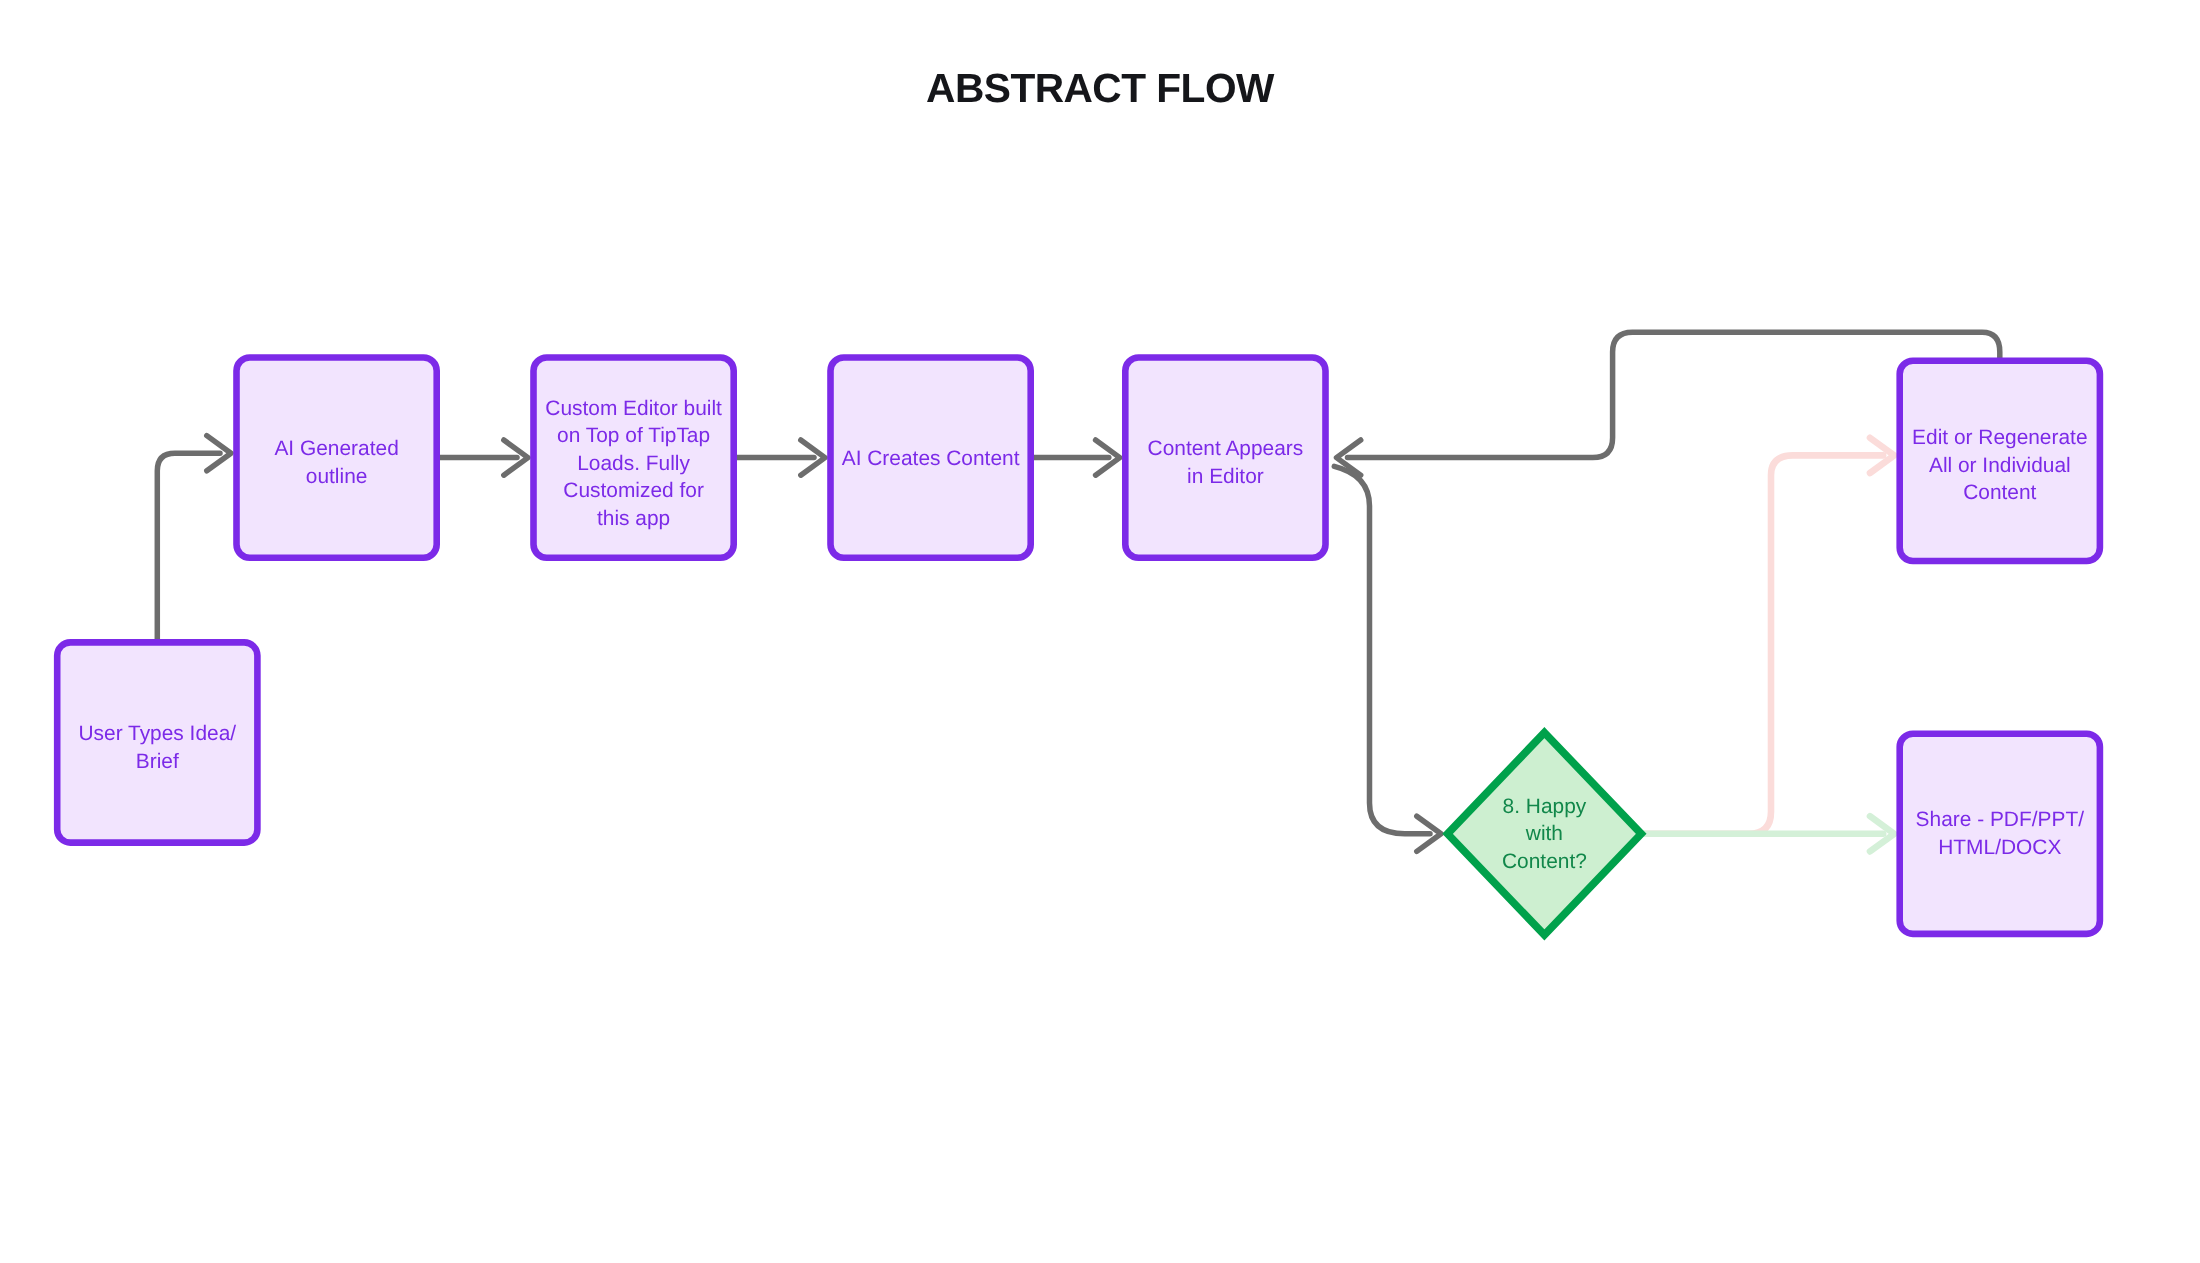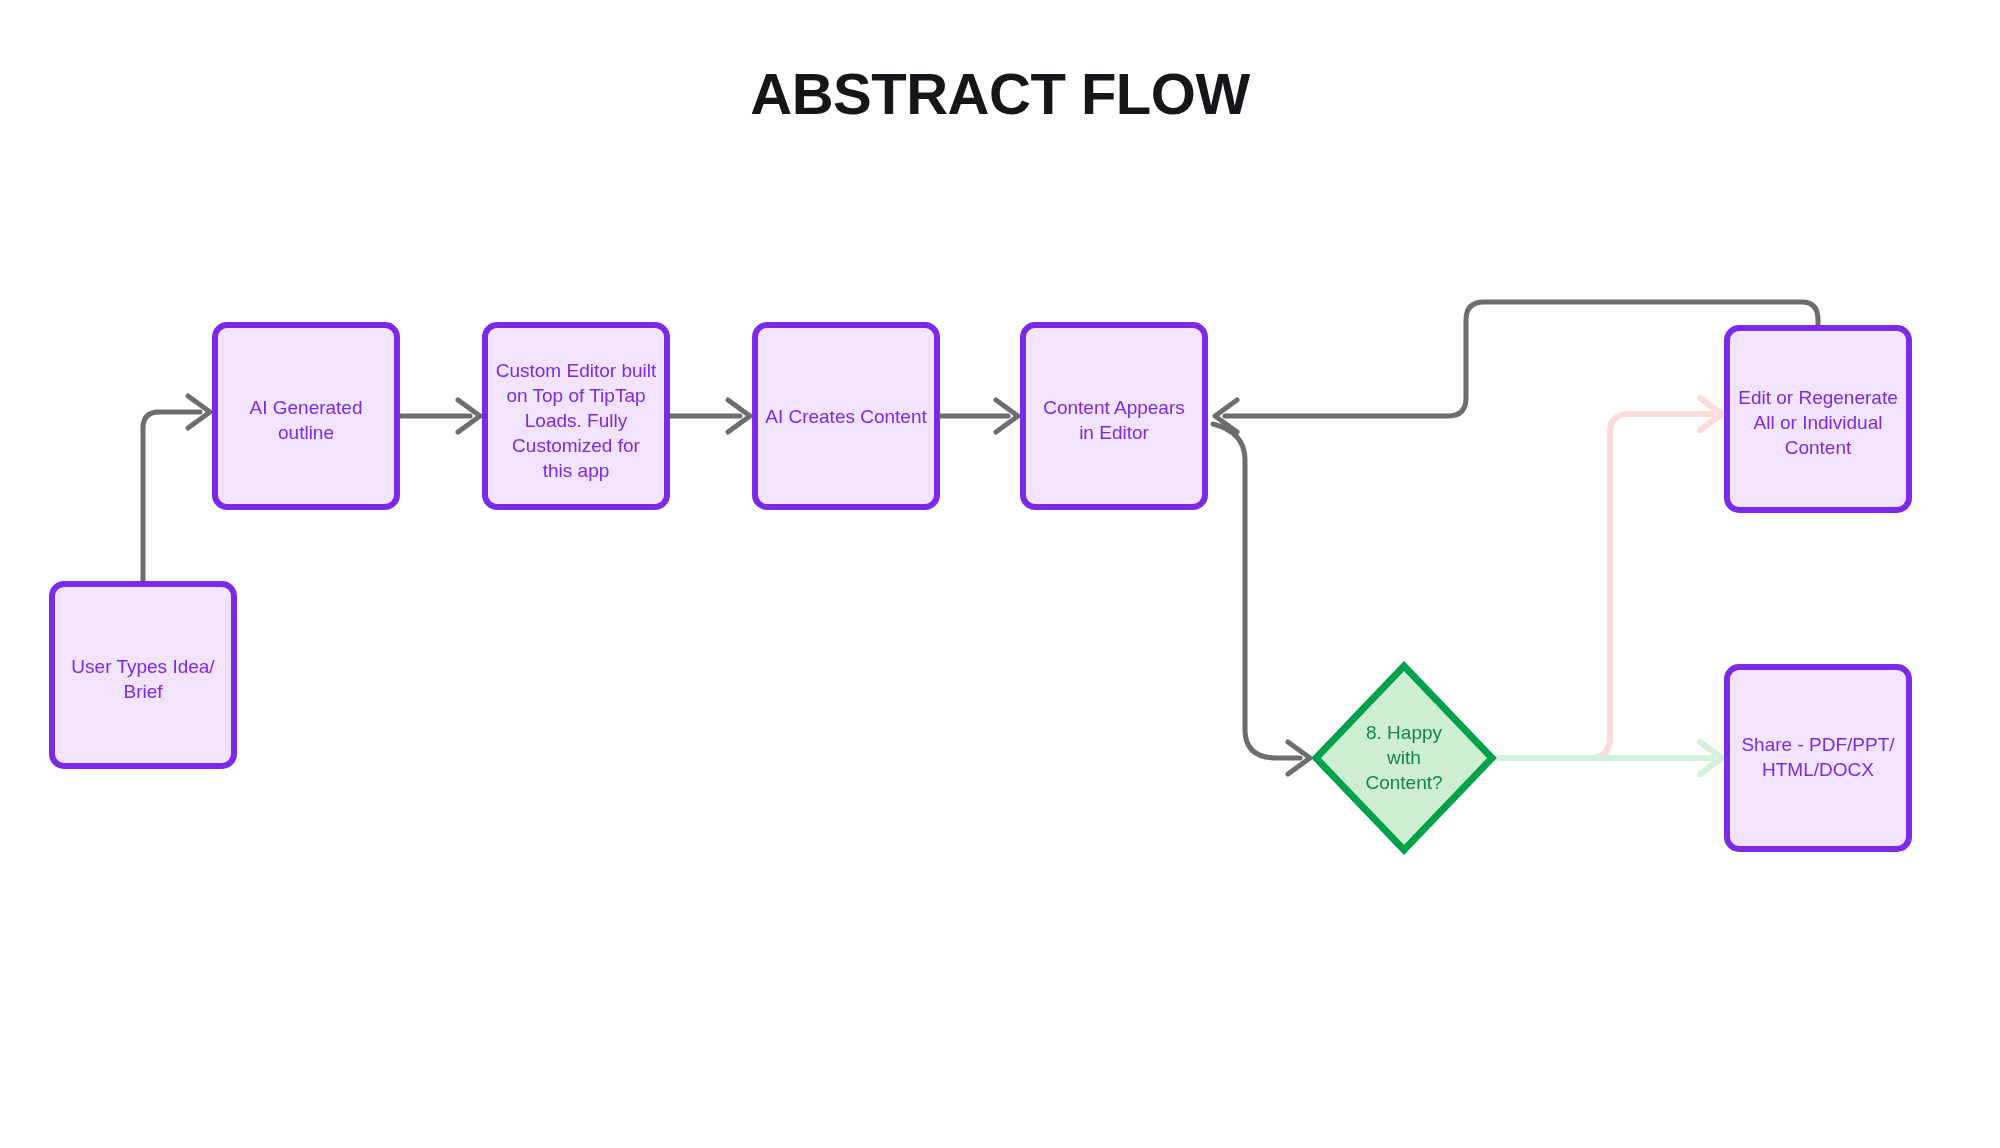--- a/index.html
+++ b/index.html
@@ -19,21 +19,21 @@
     height: 1148px;
     background: #ffffff;
   }
   #diagram-title {
     position: absolute;
     left: 0;
     top: 60px;
     width: 2000px;
     text-align: center;
     font-family: "Liberation Sans", sans-serif;
-    font-size: 58px;
+    font-size: 37px;
     font-weight: bold;
     letter-spacing: -0.5px;
     color: #15161a;
     user-select: none;
   }
   svg#flow {
     position: absolute;
     left: 0;
     top: 0;
     width: 2000px;

